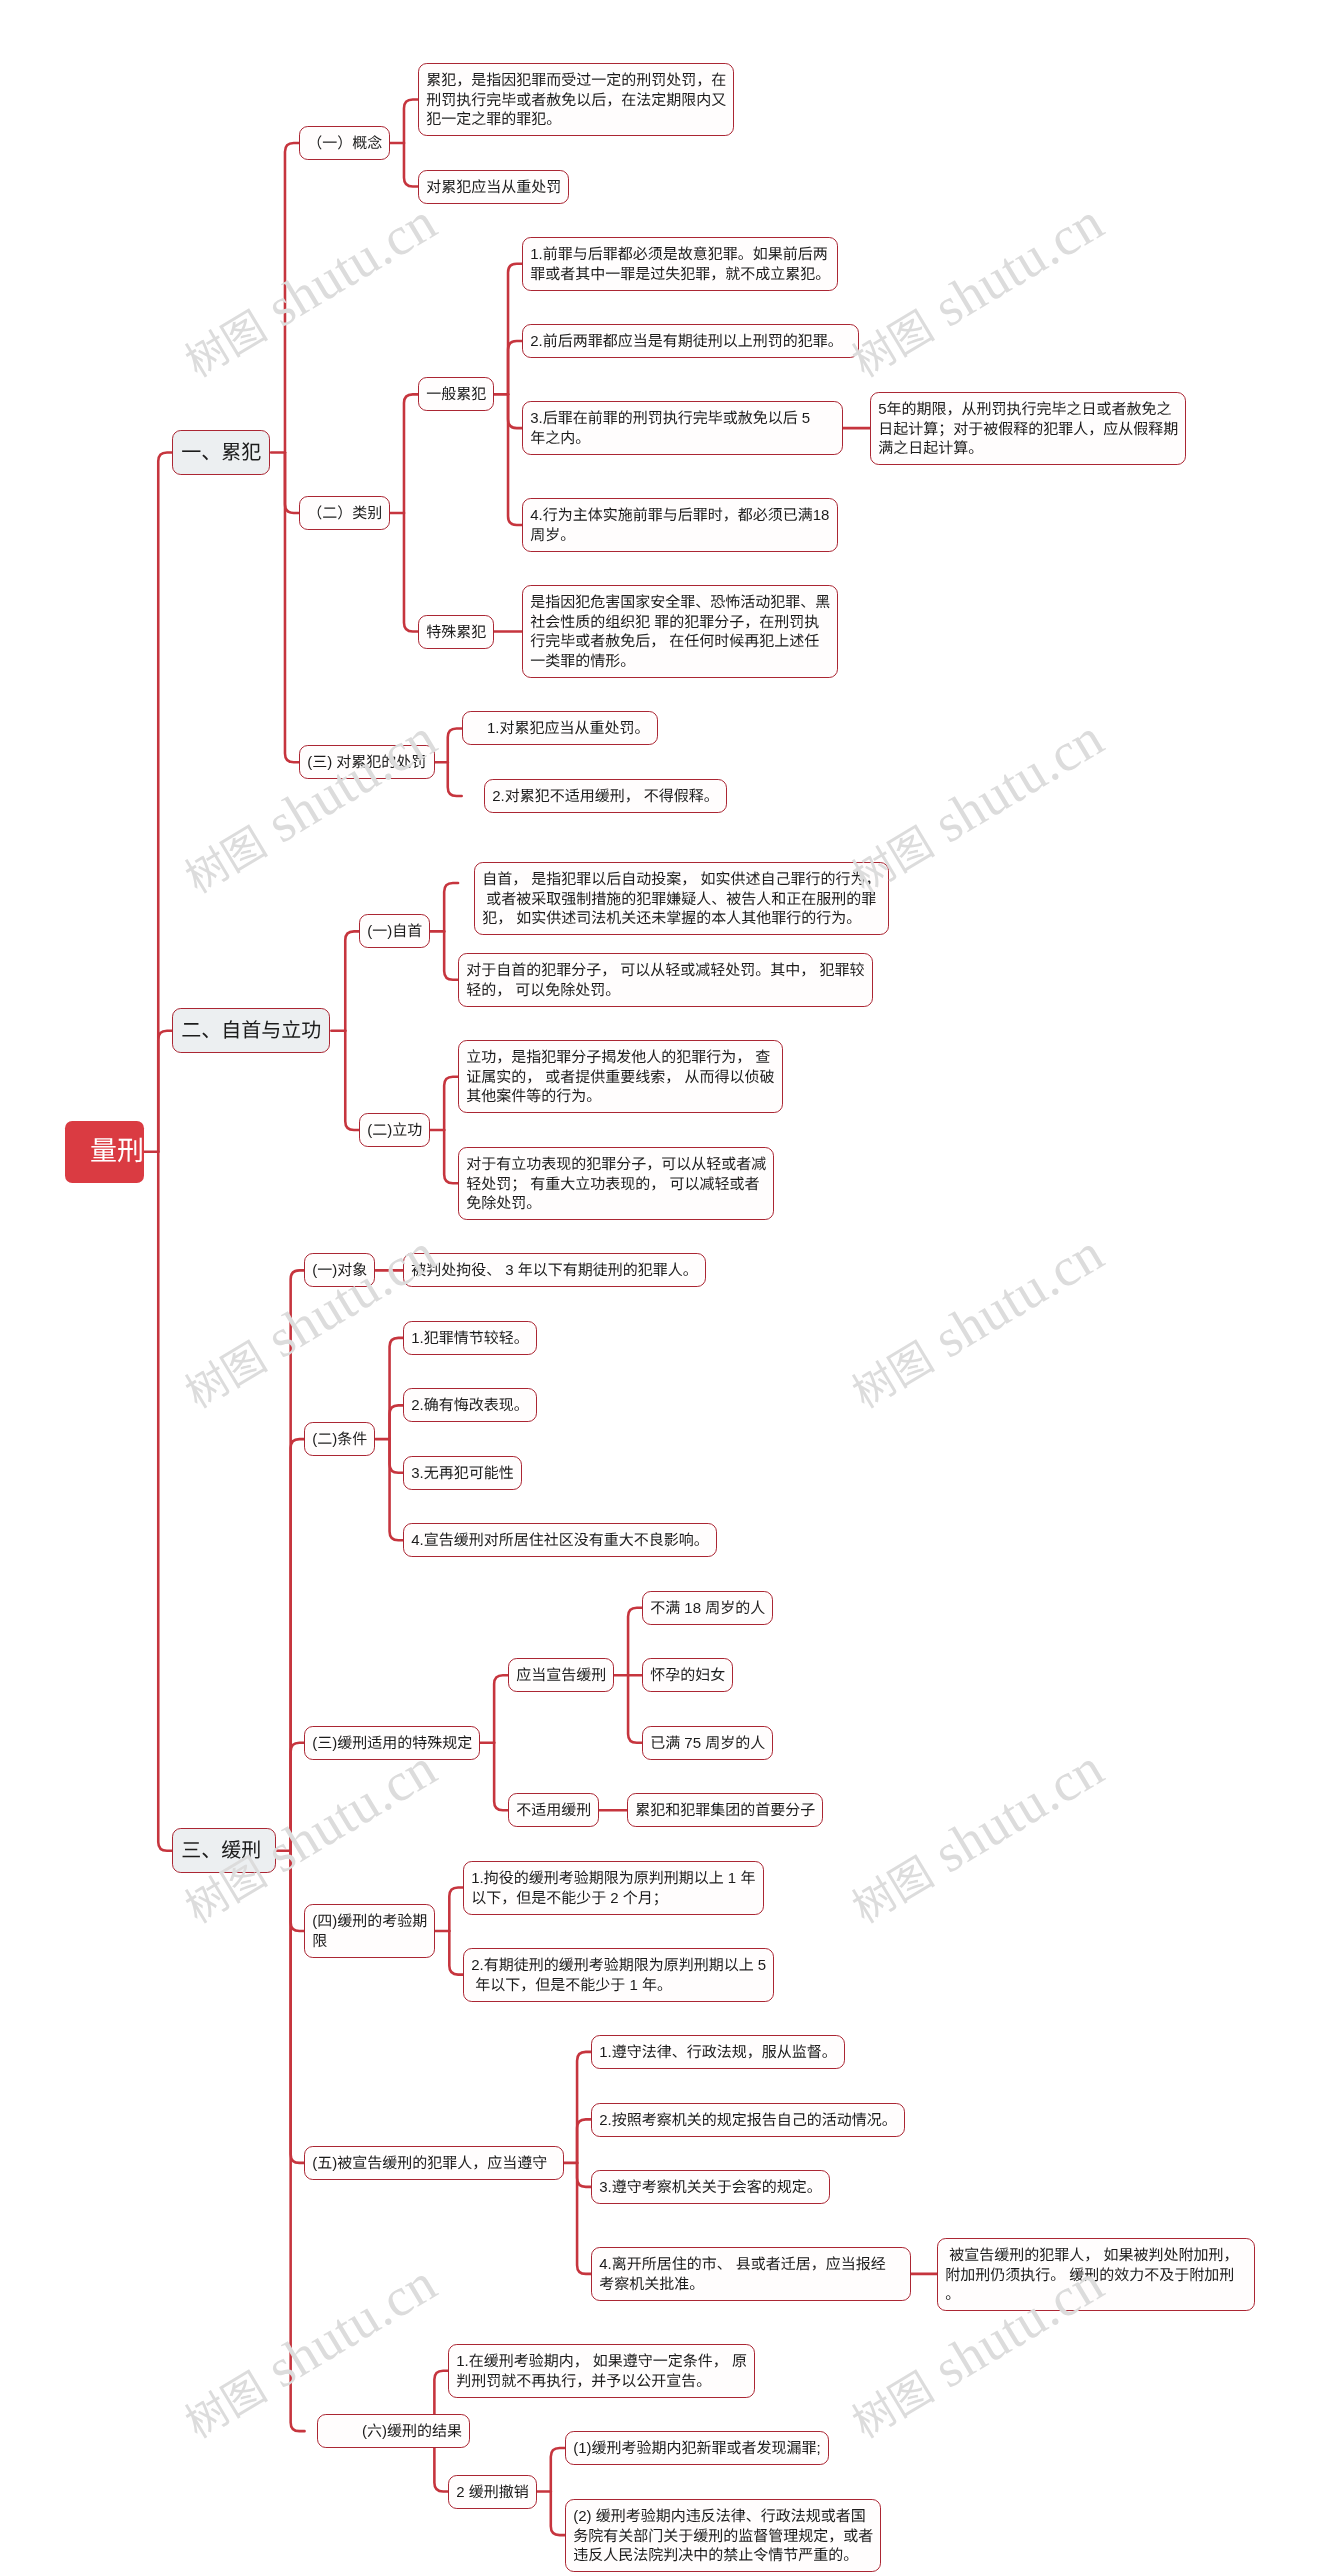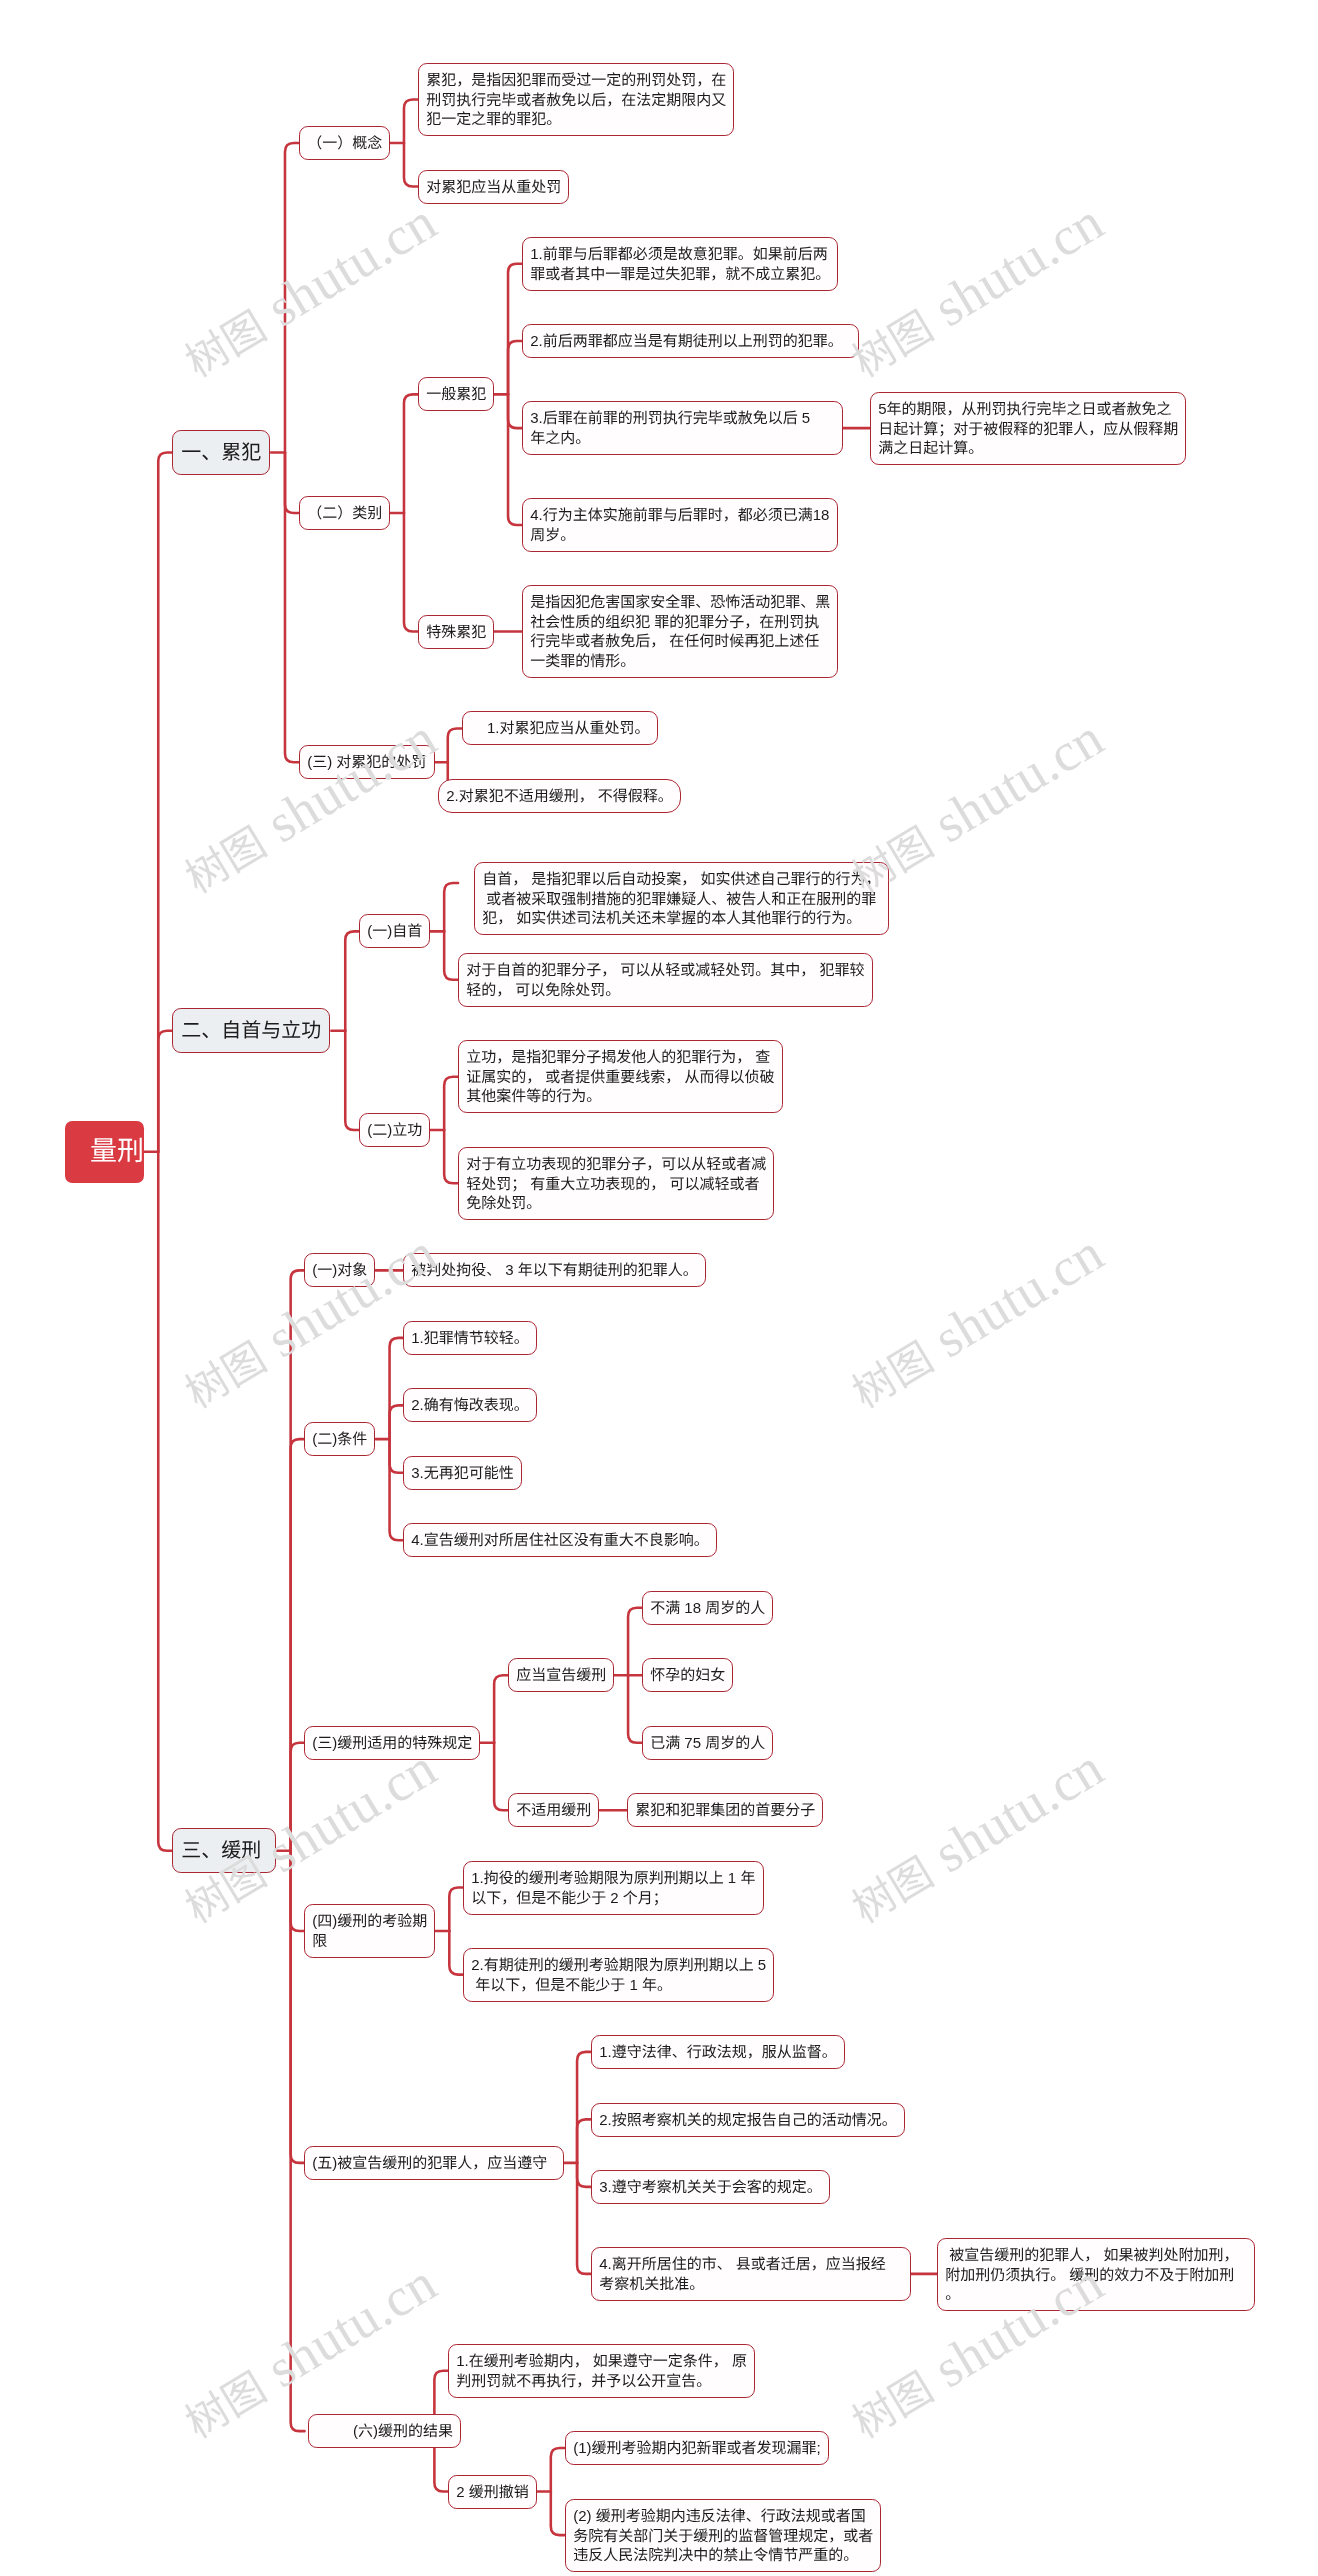--- a/index.html
+++ b/index.html
@@ -115,21 +115,21 @@
 满之日起计算。</span></div>
       <div class="node" style="left: 522px; top: 498px;"><span>4.行为主体实施前罪与后罪时，都必须已满18
 周岁。</span></div>
       <div class="node" style="left: 418px; top: 615px;"><span>特殊累犯</span></div>
       <div class="node" style="left: 522px; top: 585px;"><span>是指因犯危害国家安全罪、恐怖活动犯罪、黑
 社会性质的组织犯 罪的犯罪分子，在刑罚执
 行完毕或者赦免后， 在任何时候再犯上述任
 一类罪的情形。</span></div>
       <div class="node" style="left: 299px; top: 745px;"><span>(三) 对累犯的处罚</span></div>
       <div class="node" style="left: 462px; top: 711px; padding-left: 24px;"><span>1.对累犯应当从重处罚。</span></div>
-      <div class="node" style="left: 438px; top: 779px; border-radius: 14px;"><span>2.对累犯不适用缓刑， 不得假释。</span></div>
+      <div class="node" style="left: 484px; top: 779px;"><span>2.对累犯不适用缓刑， 不得假释。</span></div>
       <div class="node l1" style="left: 172px; top: 1008px;"><span>二、自首与立功</span></div>
       <div class="node" style="left: 359px; top: 914px;"><span>(一)自首</span></div>
       <div class="node" style="left: 458px; top: 862px; margin-left: 16px;"><span>自首， 是指犯罪以后自动投案， 如实供述自己罪行的行为，
  或者被采取强制措施的犯罪嫌疑人、被告人和正在服刑的罪
 犯， 如实供述司法机关还未掌握的本人其他罪行的行为。</span></div>
       <div class="node" style="left: 458px; top: 953px;"><span>对于自首的犯罪分子， 可以从轻或减轻处罚。其中， 犯罪较
 轻的， 可以免除处罚。</span></div>
       <div class="node" style="left: 359px; top: 1113px;"><span>(二)立功</span></div>
       <div class="node" style="left: 458px; top: 1040px;"><span>立功，是指犯罪分子揭发他人的犯罪行为， 查
 证属实的， 或者提供重要线索， 从而得以侦破
@@ -160,21 +160,21 @@
  年以下，但是不能少于 1 年。</span></div>
       <div class="node" style="left: 304px; top: 2146px;"><span>(五)被宣告缓刑的犯罪人，应当遵守  </span></div>
       <div class="node" style="left: 591px; top: 2035px; text-align: right;"><span>1.遵守法律、行政法规，服从监督。</span></div>
       <div class="node" style="left: 591px; top: 2103px;"><span>2.按照考察机关的规定报告自己的活动情况。</span></div>
       <div class="node" style="left: 591px; top: 2170px;"><span>3.遵守考察机关关于会客的规定。</span></div>
       <div class="node" style="left: 591px; top: 2247px;"><span>4.离开所居住的市、 县或者迁居，应当报经    
 考察机关批准。</span></div>
       <div class="node" style="left: 937px; top: 2238px;"><span> 被宣告缓刑的犯罪人， 如果被判处附加刑，  
 附加刑仍须执行。 缓刑的效力不及于附加刑
 。</span></div>
-      <div class="node" style="left: 308px; top: 2414px; padding-left: 44px;"><span>(六)缓刑的结果</span></div>
+      <div class="node" style="left: 317px; top: 2414px; padding-left: 44px;"><span>(六)缓刑的结果</span></div>
       <div class="node" style="left: 448px; top: 2344px;"><span>1.在缓刑考验期内， 如果遵守一定条件， 原
 判刑罚就不再执行，并予以公开宣告。</span></div>
       <div class="node" style="left: 448px; top: 2475px;"><span>2 缓刑撤销</span></div>
       <div class="node" style="left: 565px; top: 2431px;"><span>(1)缓刑考验期内犯新罪或者发现漏罪;</span></div>
       <div class="node" style="left: 565px; top: 2499px;"><span>(2) 缓刑考验期内违反法律、行政法规或者国
 务院有关部门关于缓刑的监督管理规定，或者
 违反人民法院判决中的禁止令情节严重的。</span></div>
     </div>
   <div id="wmlayer">
       <div class="wm" style="left: 202px; top: 332px;"><span class="wm-cjk">树图</span><span class="wm-lat"> shutu.cn</span></div>

